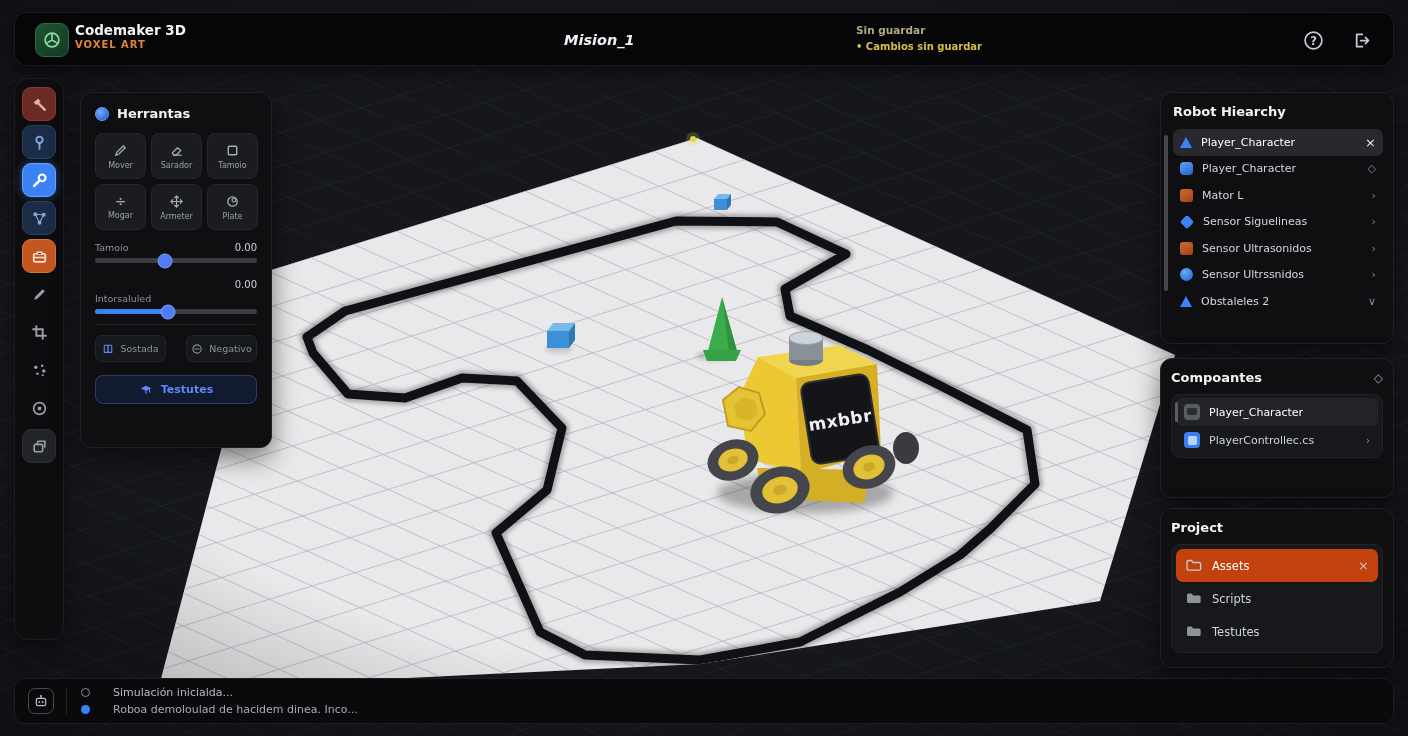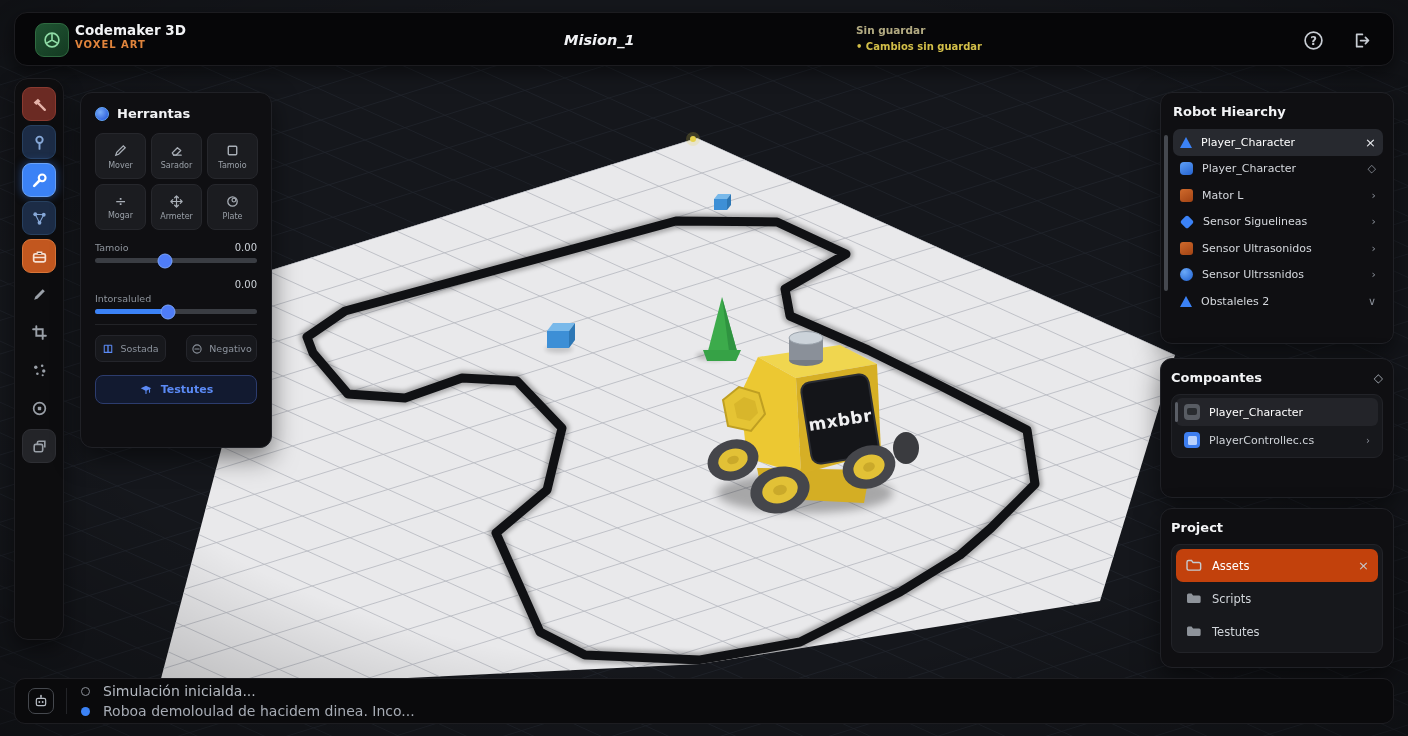--- a/index.html
+++ b/index.html
@@ -108,21 +108,21 @@
   .prow.sel{background:#c2410c;}
   .prow .lab{flex:1;font-size:11.5px;color:#d0d4d9;}
   .prow .act{font-size:13px;color:#c3c7cd;}
   
   .console{position:absolute;left:14px;top:678px;width:1380px;height:46px;background:#0a0a0c;
     border:1px solid #1d1d21;border-radius:11px;display:flex;align-items:center;}
   .con-icon{width:26px;height:26px;margin-left:13px;border:1.5px solid #45484e;border-radius:7px;
     display:flex;align-items:center;justify-content:center;cursor:pointer;}
   .con-div{width:1px;height:26px;background:#232428;margin:0 14px 0 12px;}
   .con-lines{display:flex;flex-direction:column;gap:4px;}
-  .con-line{display:flex;align-items:center;gap:13px;font-size:14px;color:#b4b9c1;text-align:center;}
+  .con-line{display:flex;align-items:center;gap:23px;font-size:11px;color:#b4b9c1;text-align:center;}
   .dot{width:9px;height:9px;border-radius:50%;flex:none;}
   .dot.ring{border:1.5px solid #8a8f97;}
   .dot.blue{background:#3b82f6;}
   .muted2{color:#a6abb4;}
 </style>
 </head>
 <body>
 
 <div class="stage">
 

